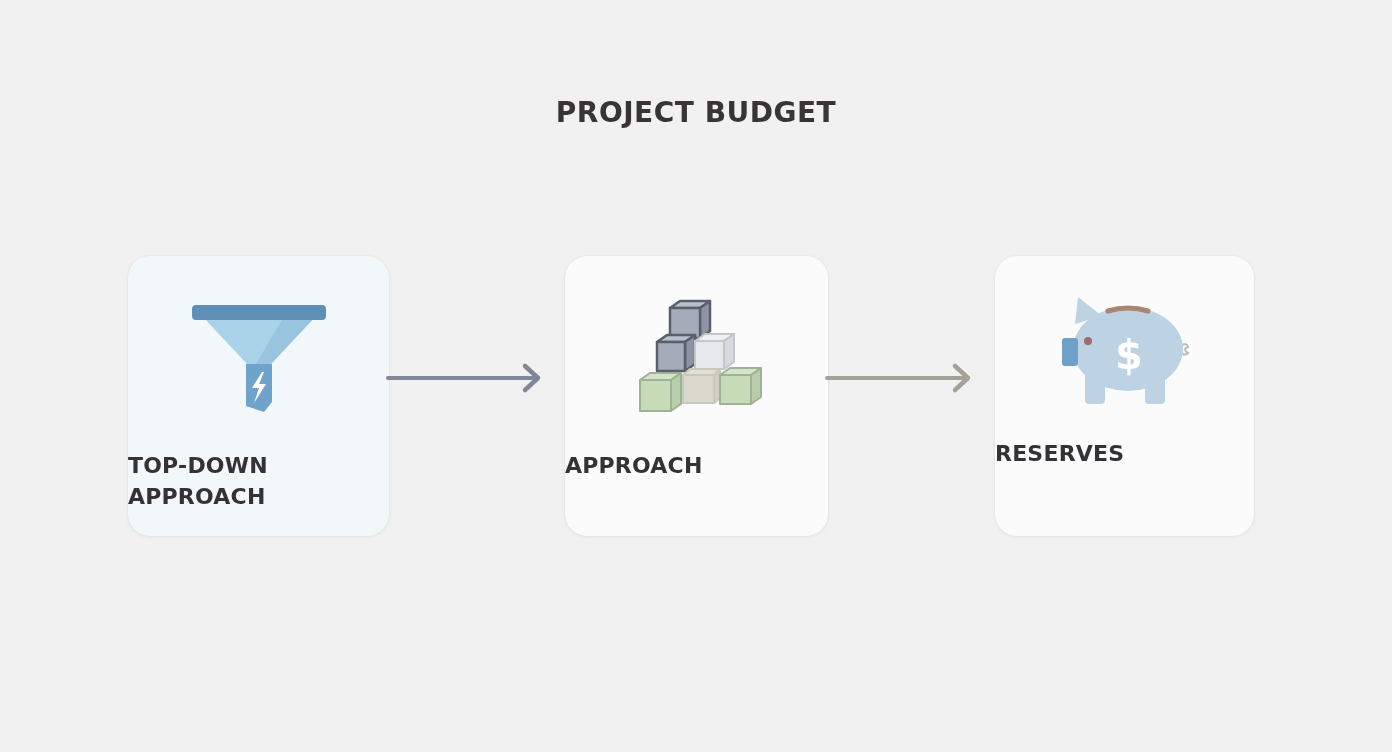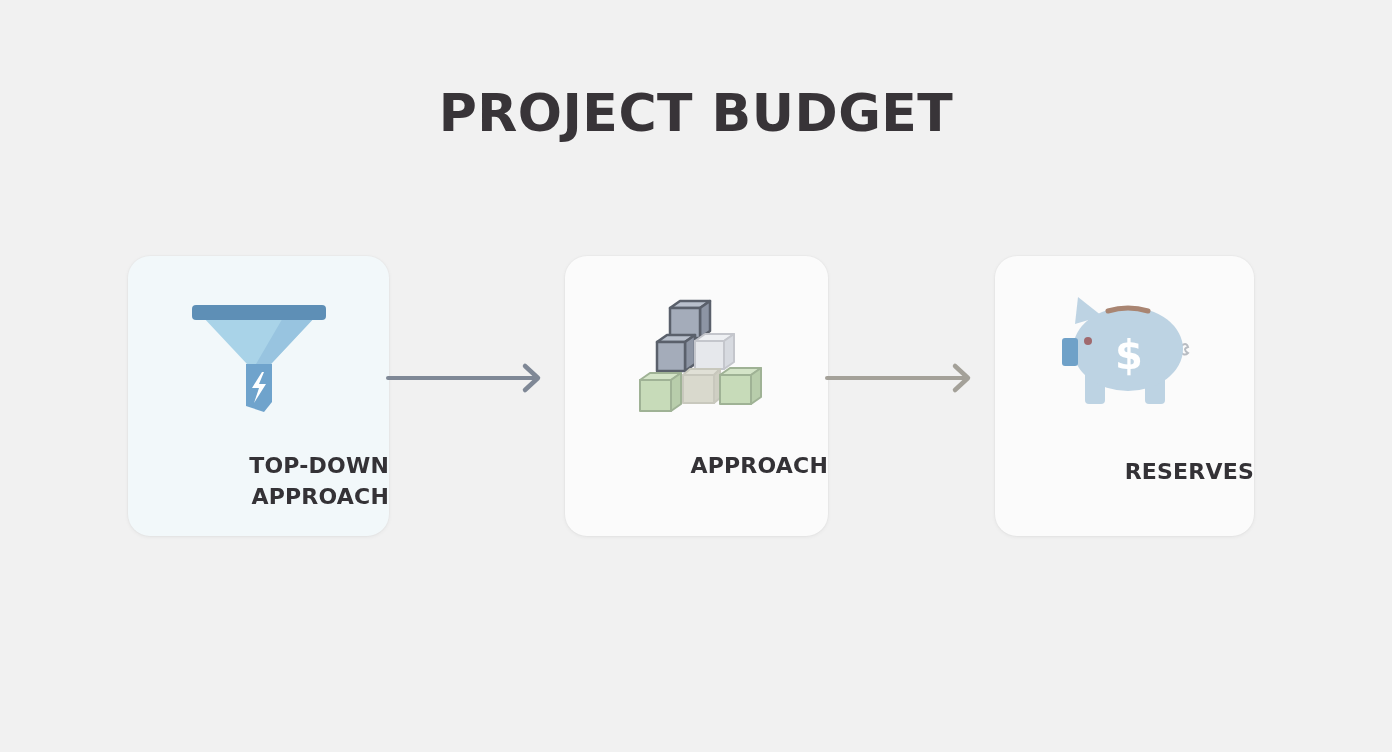--- a/index.html
+++ b/index.html
@@ -15,21 +15,21 @@
       font-family: "DejaVu Sans", sans-serif;
     }
     .title {
       position: absolute;
       left: 0;
       top: 88px;
       width: 1392px;
       text-align: center;
       font-family: "DejaVu Sans", sans-serif;
       font-weight: bold;
-      font-size: 52px;
+      font-size: 28px;
       letter-spacing: 0.5px;
       color: #383438;
       line-height: 50px;
     }
     .card {
       position: absolute;
       top: 256px;
       height: 280px;
       border-radius: 22px;
       box-shadow: 0 1px 4px rgba(0,0,0,0.06), 0 0 0 1px rgba(0,0,0,0.015);
@@ -40,21 +40,21 @@
     .icon {
       position: absolute;
       left: 0;
       right: 0;
       margin: 0 auto;
     }
     .card-label {
       position: absolute;
       left: 0;
       right: 0;
-      text-align: right;
+      text-align: left;
       font-family: "DejaVu Sans", sans-serif;
       font-weight: bold;
       font-size: 22px;
       line-height: 31px;
       color: #343236;
       letter-spacing: 0.2px;
     }
     .card-label span { display: block; }
     .arrow {
       position: absolute;
@@ -150,16 +150,16 @@
     <path d="M25,30 L28,3 L52,22 Z" fill="#bdd3e3"></path>
 
     <rect x="12" y="44" width="16" height="28" rx="3" fill="#6fa1c8"></rect>
 
     <path d="M58,17 q20,-6 40,0" fill="none" stroke="#a98572" stroke-width="5" stroke-linecap="round"></path>
 
     <circle cx="38" cy="47" r="4" fill="#a06a6e"></circle>
 
     <text x="79" y="75" text-anchor="middle" font-family="DejaVu Sans, sans-serif" font-weight="bold" font-size="40" fill="#ffffff">$</text>
   </svg>
-  <div class="card-label" style="top:200px;">
+  <div class="card-label" style="top:182px;">
     <span>RESERVES</span>
   </div>
 </div>
 
 </body></html>

